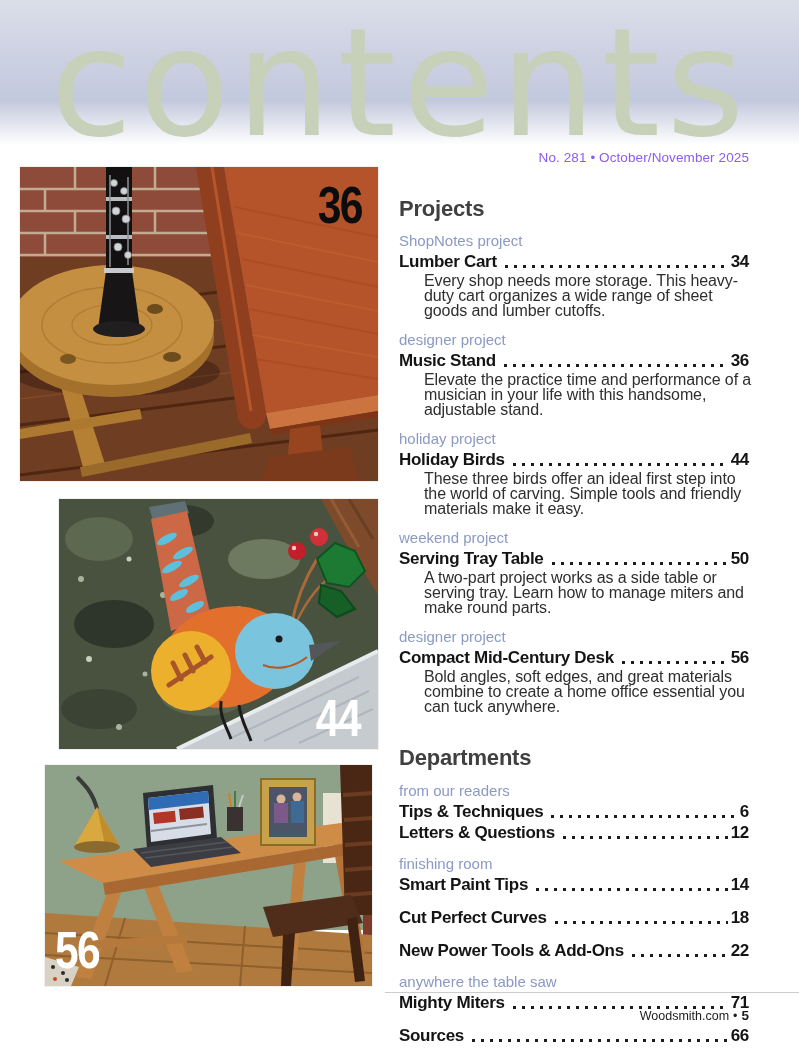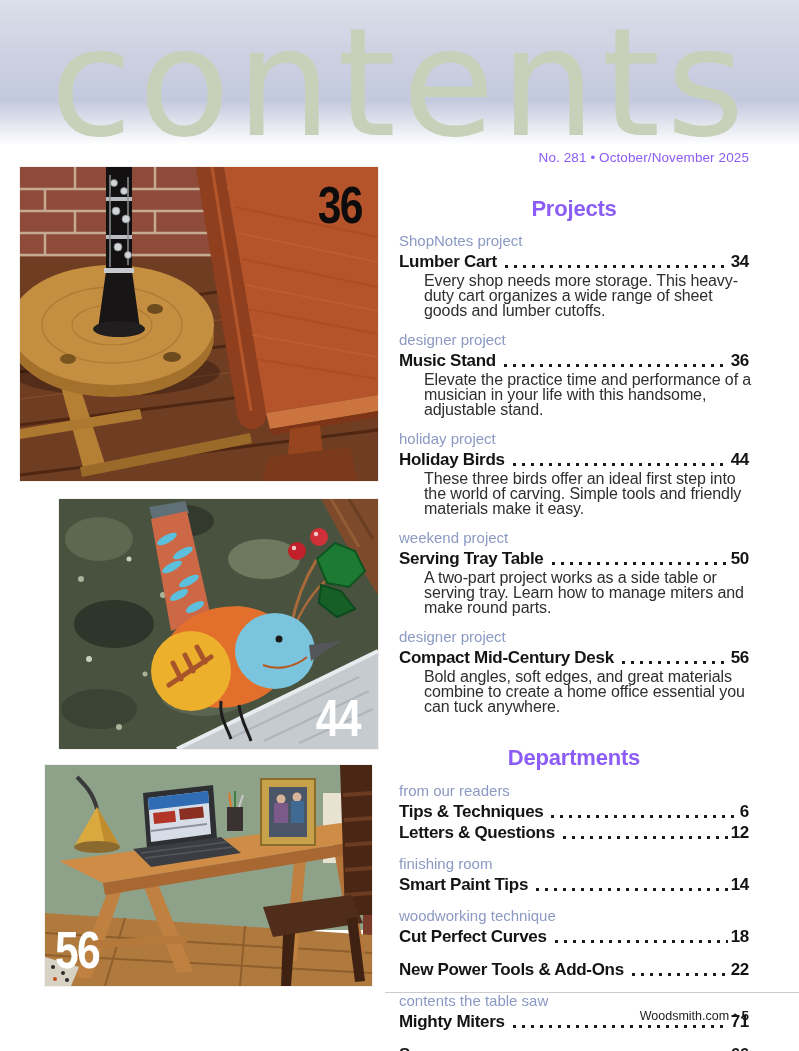--- a/index.html
+++ b/index.html
@@ -21,21 +21,21 @@
   #photo3{left:45px;top:765px;width:327px;height:221px;}
   .photo-num{position:absolute;font-weight:800;font-size:52px;line-height:1;
     letter-spacing:-2px;transform:scaleX(0.82);}
   .num-dark{color:#0c0c0c;top:12px;right:16px;transform-origin:100% 0;}
   .num-w-right{color:#ffffff;bottom:5px;right:18px;transform-origin:100% 100%;}
   .num-w-left{color:#ffffff;bottom:10px;left:10px;transform-origin:0 100%;}
 
   
   #toc{position:absolute;left:399px;top:197px;width:350px;}
   .section-heading{margin:0 0 11px 0;font-size:22px;line-height:24px;font-weight:700;
-    color:#8b5cf6;letter-spacing:-0.2px;text-align:center;}
+    color:#404040;letter-spacing:-0.2px;}
   .toc-section + .toc-section .section-heading{margin-top:32px;margin-bottom:9px;}
   .entry{margin-top:13px;}
   .entry:first-of-type{margin-top:8px;}
   .dept .entry{margin-top:12px;}
   .dept .entry.no-eyebrow{margin-top:12px;}
   .eyebrow{font-size:15px;line-height:17px;color:#8b99c3;margin-bottom:2px;}
   .title-row{display:flex;align-items:flex-end;font-size:17px;line-height:21px;
     font-weight:700;color:#141414;letter-spacing:-0.3px;}
   .t-leader{flex:1;height:5px;margin:0 3px 3px 5px;
     background:radial-gradient(circle,#1c1c1c 1.5px,transparent 1.9px) left center/9px 5px repeat-x;}
@@ -342,36 +342,35 @@
       </div>
       <div class="entry">
         <div class="eyebrow">finishing room</div>
         <div class="title-row">
           <span class="t-title">Smart Paint Tips</span>
           <span class="t-leader"></span>
           <span class="t-page">14</span>
         </div>
       </div>
       <div class="entry">
-        <div class="eyebrow">woodworking technique</div>
         <div class="title-row">
           <span class="t-title">Cut Perfect Curves</span>
           <span class="t-leader"></span>
           <span class="t-page">18</span>
         </div>
       </div>
       <div class="entry">
         <div class="title-row">
           <span class="t-title">New Power Tools &amp; Add-Ons</span>
           <span class="t-leader"></span>
           <span class="t-page">22</span>
         </div>
       </div>
       <div class="entry">
-        <div class="eyebrow">contents the table saw</div>
+        <div class="eyebrow">anywhere the table saw</div>
         <div class="title-row">
           <span class="t-title">Mighty Miters</span>
           <span class="t-leader"></span>
           <span class="t-page">71</span>
         </div>
       </div>
       <div class="entry no-eyebrow">
         <div class="title-row">
           <span class="t-title">Sources</span>
           <span class="t-leader"></span>

